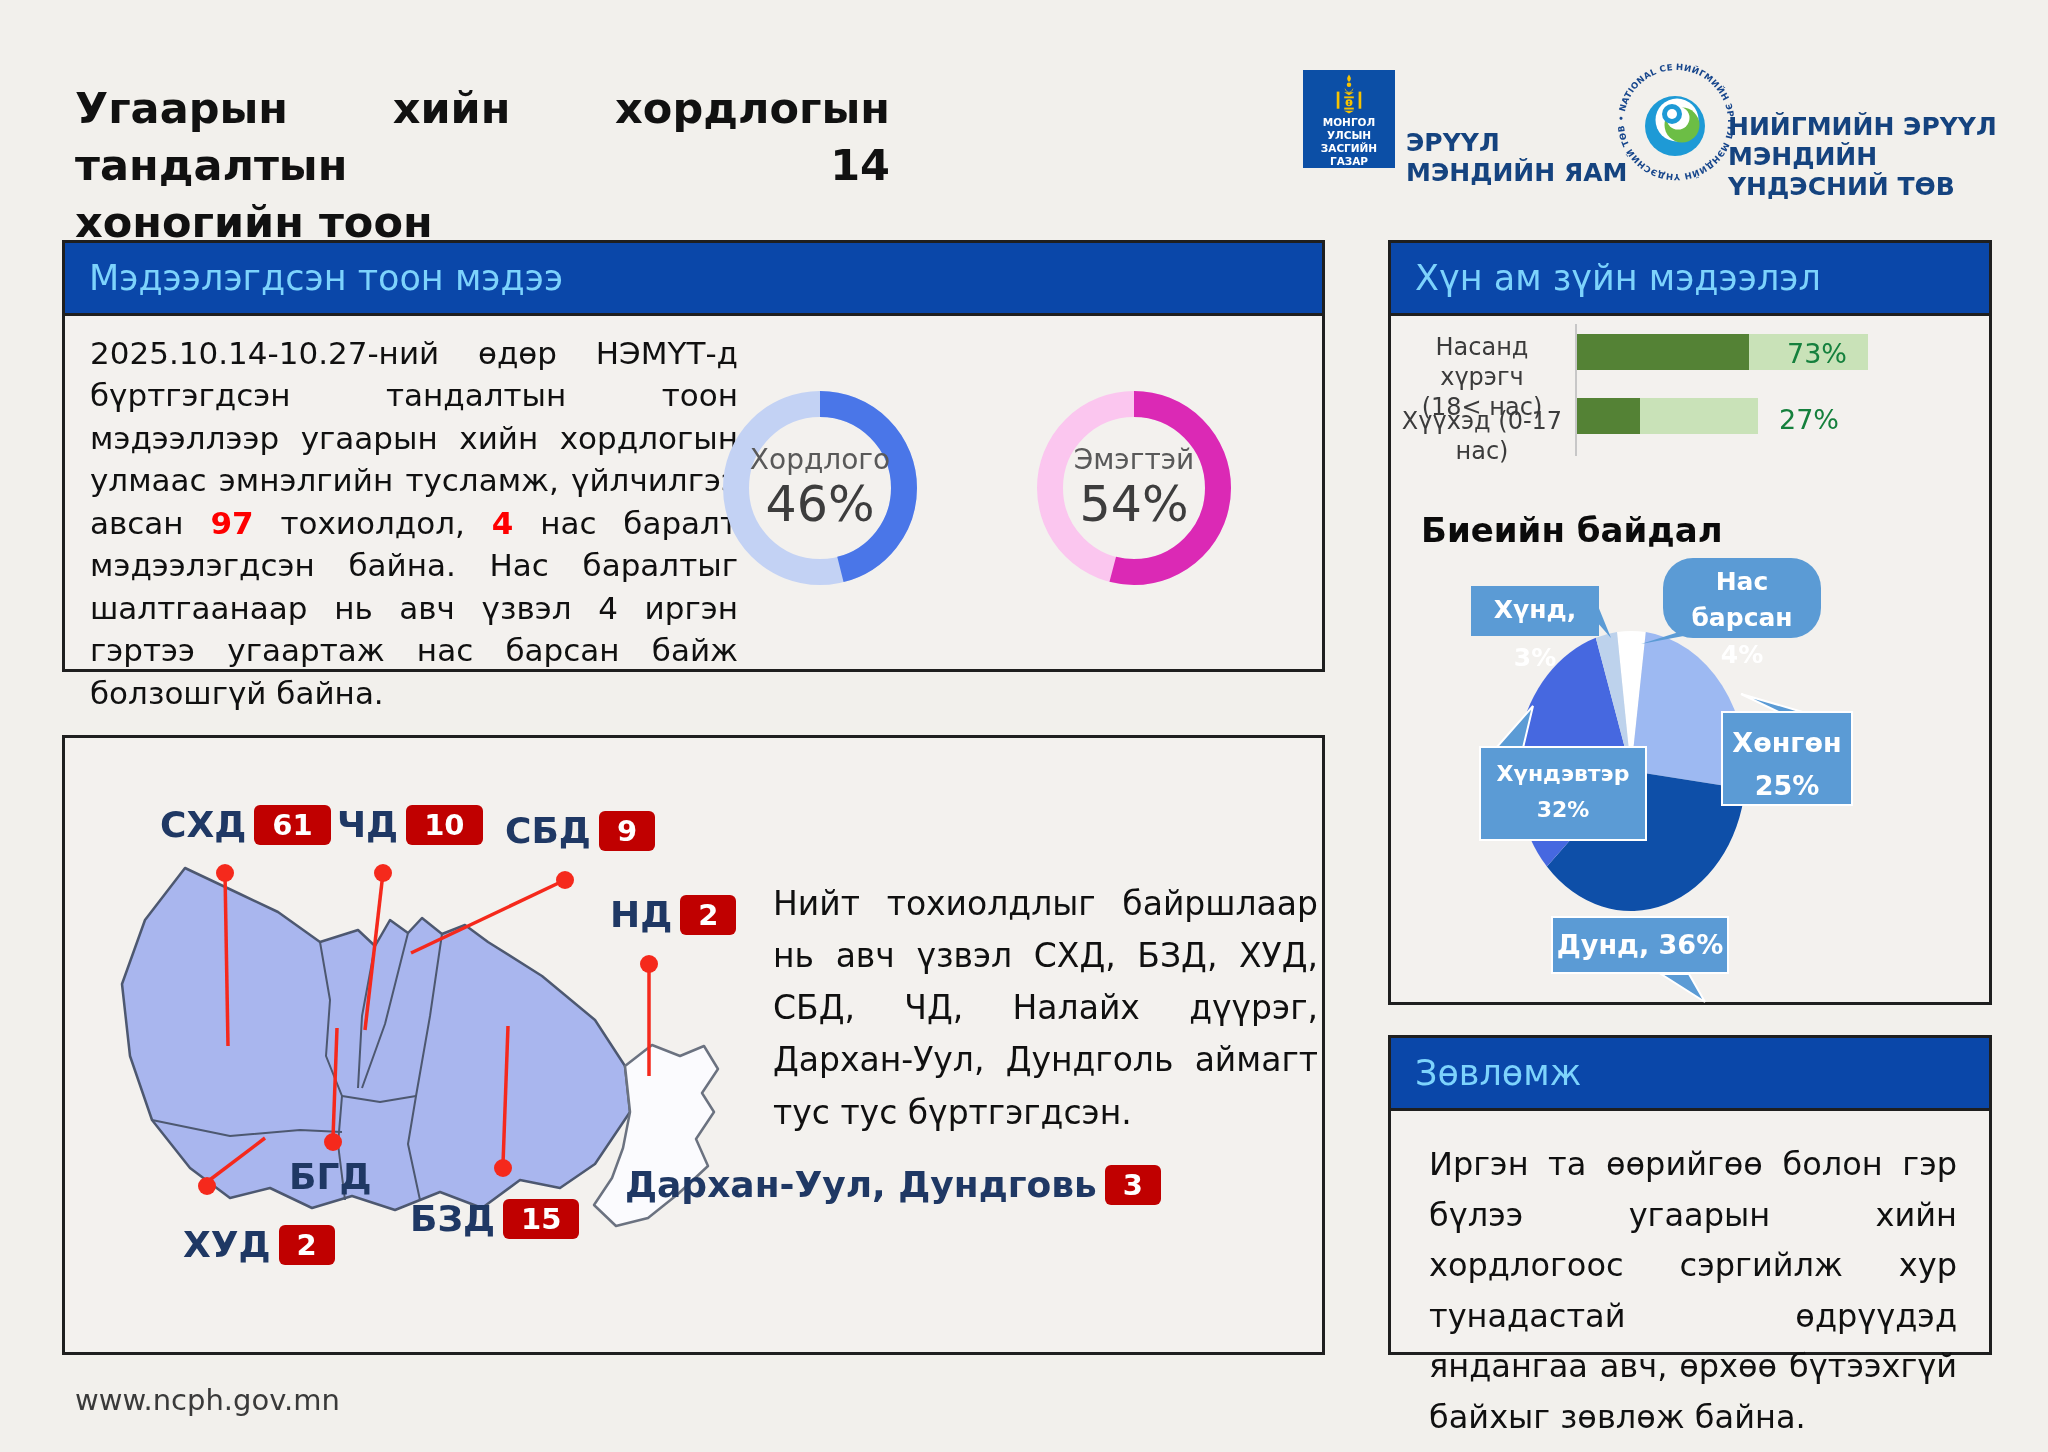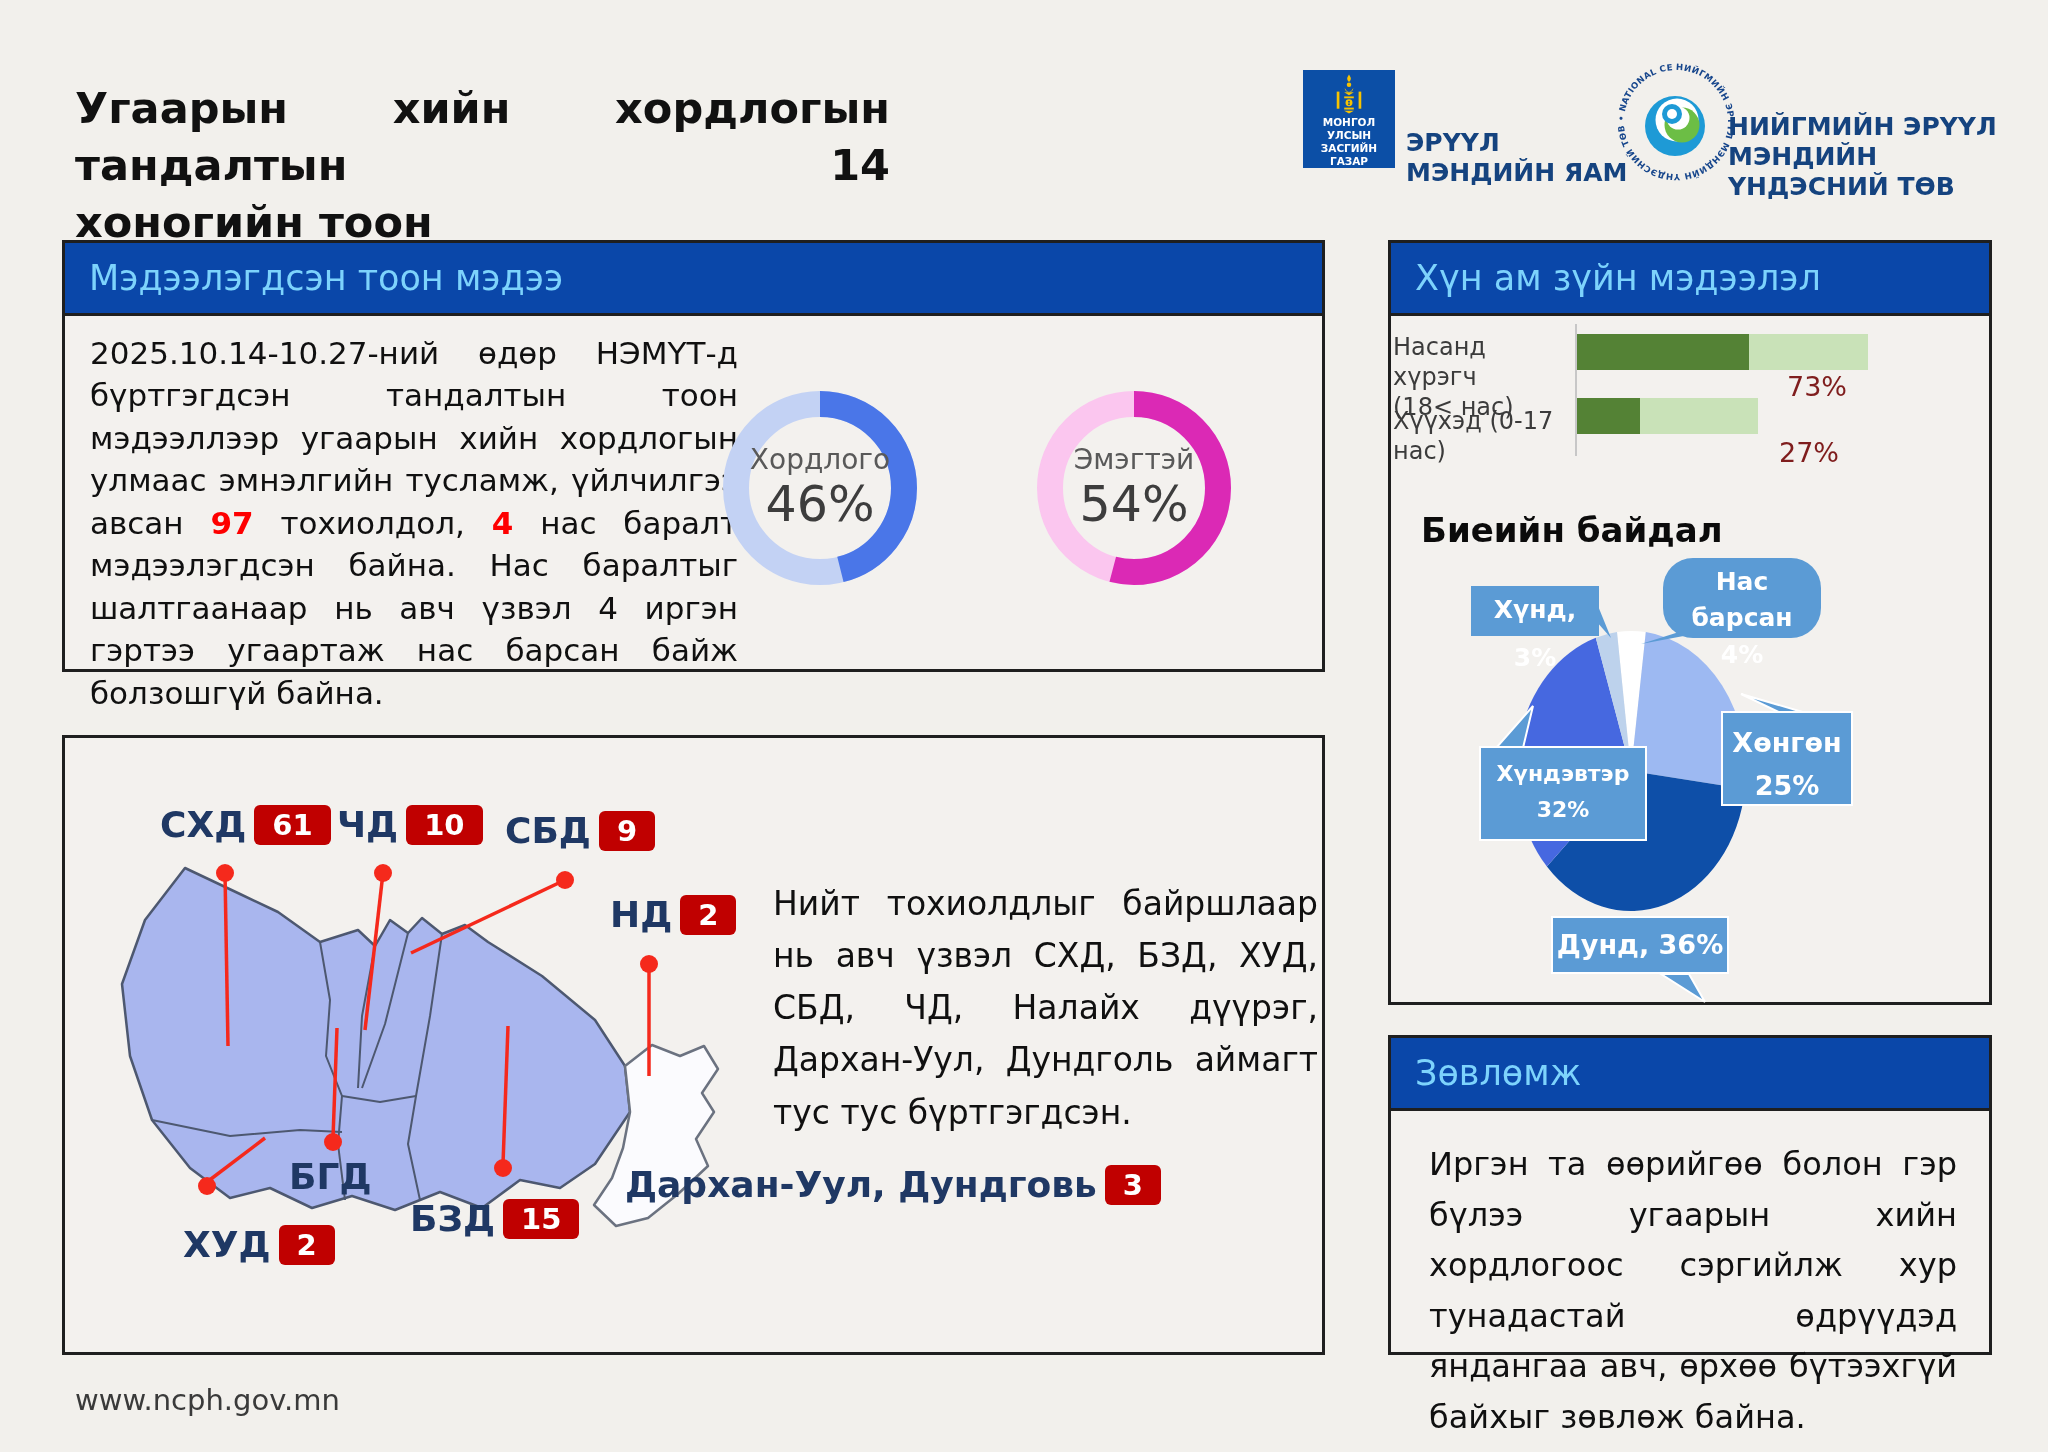--- a/index.html
+++ b/index.html
@@ -40,26 +40,26 @@
   .mapsvg{position:absolute;left:0;top:0;}
   .mlabel{position:absolute;font-size:36px;font-weight:bold;color:#1F3864;white-space:nowrap;}
   .badge{display:inline-block;background:#C00000;color:#fff;border-radius:6px;font-size:29px;
          font-weight:bold;padding:3px 18px;margin-left:8px;vertical-align:2px;}
   #lbl-skhd{left:95px;top:66px;} #lbl-chd{left:272px;top:66px;} #lbl-sbd{left:440px;top:72px;}
   #lbl-nd{left:545px;top:156px;} #lbl-bgd{left:224px;top:418px;} #lbl-khud{left:118px;top:486px;}
   #lbl-bzd{left:345px;top:460px;} #lbl-darkhan{left:560px;top:426px;}
   .map-note{position:absolute;left:708px;top:140px;width:545px;font-size:33px;line-height:1.58;
             text-align:justify;color:#101010;}
   
-  .bar-label{position:absolute;width:178px;text-align:left;font-size:24px;color:#3b3b3b;line-height:1.25;}
+  .bar-label{position:absolute;width:178px;text-align:center;font-size:24px;color:#3b3b3b;line-height:1.25;}
   .bar{position:absolute;height:36px;display:flex;}
   .bar .dark{background:#548235;height:100%;}
   .bar .light{background:#C9E2B8;height:100%;}
   .bar-axis{position:absolute;left:184px;top:8px;width:2px;height:132px;background:#c7c7c7;}
-  .bar-val{position:absolute;font-size:27px;color:#7f1d1d;margin-top:33px;}
+  .bar-val{position:absolute;font-size:27px;color:#15803d;}
   .pie-title{position:absolute;left:30px;top:194px;font-size:34px;font-weight:bold;color:#0b0b0b;}
   .callout{position:absolute;background:#5B9BD5;color:#fff;font-weight:bold;text-align:center;
            box-sizing:border-box;z-index:3;}
   .callout.bordered{border:2.5px solid #fff;}
   #c-hund{left:80px;top:270px;width:128px;height:50px;font-size:25px;line-height:48px;}
   #c-nas{left:272px;top:242px;width:158px;height:80px;font-size:25px;line-height:1.45;padding-top:6px;border-radius:30px;}
   #c-hongon{left:330px;top:395px;width:132px;height:95px;font-size:27px;line-height:1.6;padding-top:8px;}
   #c-hundevter{left:88px;top:430px;width:168px;height:95px;font-size:22px;line-height:1.65;padding-top:8px;}
   #c-dund{left:160px;top:600px;width:178px;height:58px;font-size:27px;line-height:54px;}
   

